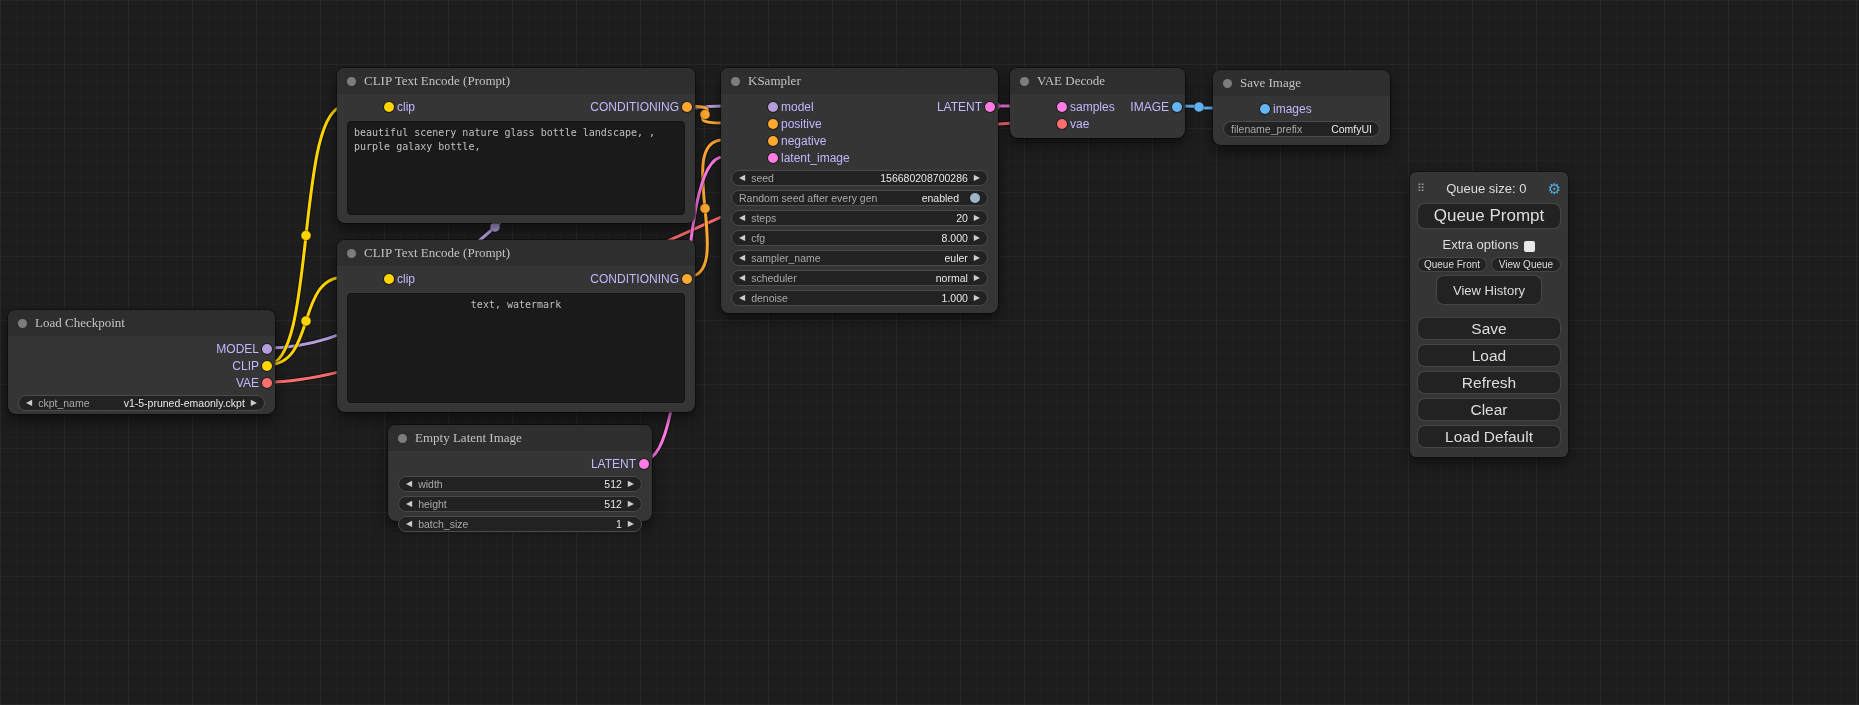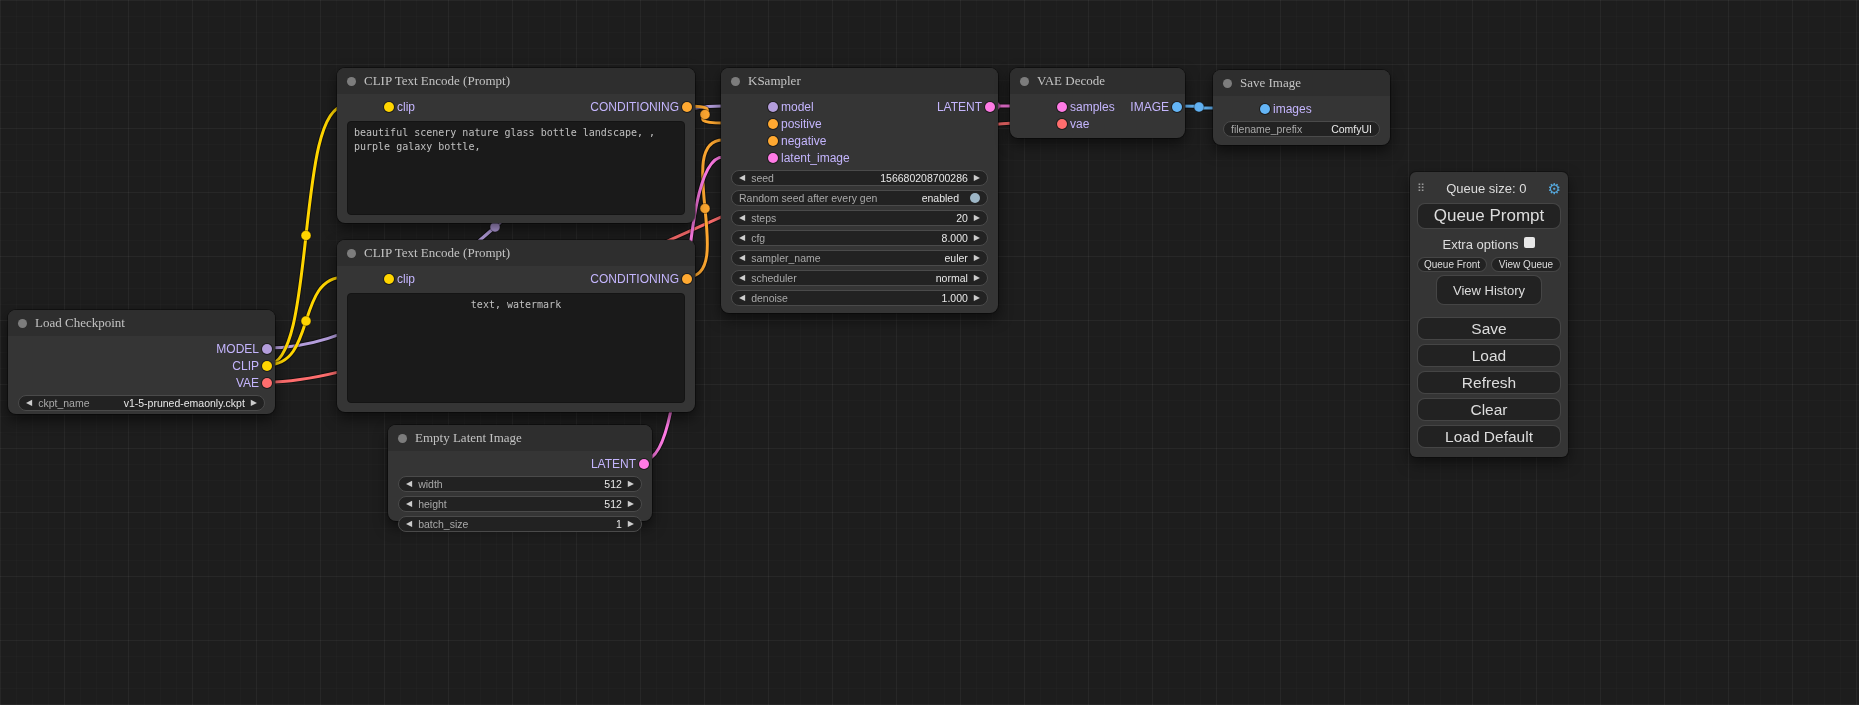--- a/index.html
+++ b/index.html
@@ -71,21 +71,21 @@
   .drag-handle{color:#9a9a9a;font-size:11px;cursor:grab;flex:none;}
   .qtitle{flex:1;text-align:center;}
   .gear{color:#55a8dc;font-size:15px;line-height:1;flex:none;cursor:pointer;}
   .btn{
     background:#222;color:#dddddd;border:1px solid rgba(255,255,255,0.16);
     border-radius:8px;font-family:"Liberation Sans",sans-serif;
     display:flex;align-items:center;justify-content:center;
     cursor:pointer;box-sizing:border-box;
   }
   .btn-queue{height:26px;font-size:17px;margin-top:6px;}
-  .extra-row{display:flex;align-items:flex-start;justify-content:center;gap:6px;margin-top:8px;height:15px;color:#dddddd;font-size:13px;}
+  .extra-row{display:flex;align-items:flex-end;justify-content:center;gap:6px;margin-top:8px;height:15px;color:#dddddd;font-size:13px;}
   .checkbox{width:11px;height:11px;background:#e8e8e8;border-radius:2px;flex:none;cursor:pointer;}
   .small-row{display:flex;gap:4px;margin-top:5px;}
   .btn-small{flex:1;height:15px;font-size:10px;border-radius:8px;}
   .history-row{display:flex;justify-content:center;margin-top:3px;}
   .btn-history{width:74%;height:30px;font-size:13px;border-radius:8px;}
   .btn-big{height:23px;font-size:15.5px;margin-top:4px;}
   .btn-save{margin-top:12px;}
 </style>
 </head>
 <body>

